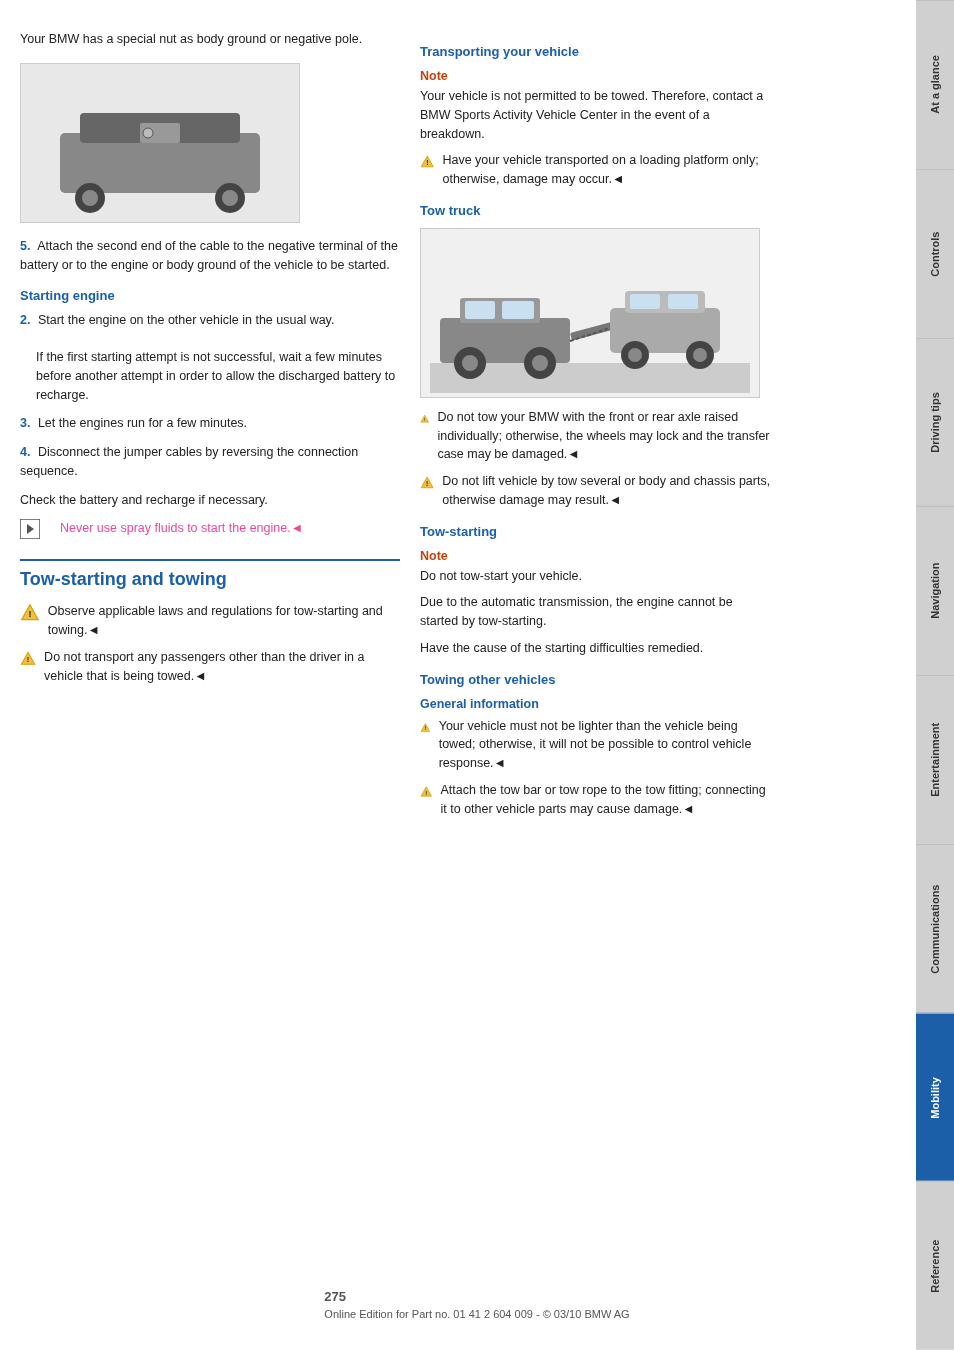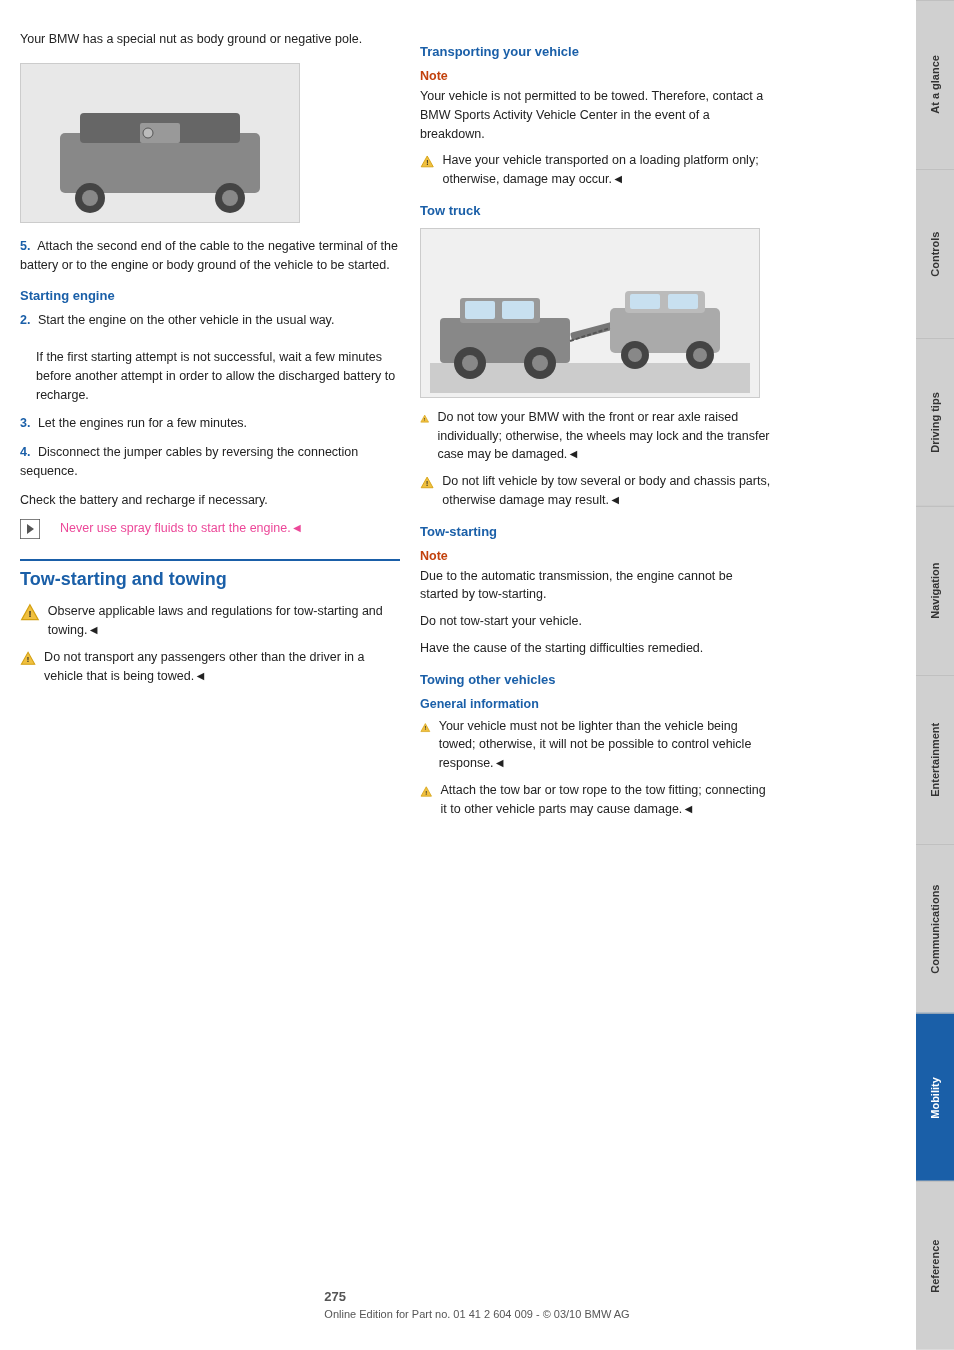--- a/index.html
+++ b/index.html
@@ -379,22 +379,22 @@
           <polygon points="12,2 22,20 2,20" fill="#f0c040" stroke="#d4a010" stroke-width="1.5"></polygon>
           <text x="12" y="17" text-anchor="middle" font-size="11" font-weight="bold" fill="#222">!</text>
         </svg>
         <span>Do not lift vehicle by tow several or body and chassis parts, otherwise damage may result.◄</span>
       </div>
 
       <div class="tow-starting-section-heading">Tow-starting</div>
 
       <div class="note-label">Note</div>
 
+      <p class="note-text">Do not tow-start your vehicle.</p>
       <p class="note-text">Due to the automatic transmission, the engine cannot be started by tow-starting.</p>
-      <p class="note-text">Do not tow-start your vehicle.</p>
       <p class="note-text">Have the cause of the starting difficulties remedied.</p>
 
       <div class="section-heading">Towing other vehicles</div>
 
       <div class="general-info-heading">General information</div>
 
       <div class="warning-block">
         <svg class="triangle-icon" viewBox="0 0 24 24">
           <polygon points="12,2 22,20 2,20" fill="#f0c040" stroke="#d4a010" stroke-width="1.5"></polygon>
           <text x="12" y="17" text-anchor="middle" font-size="11" font-weight="bold" fill="#222">!</text>

